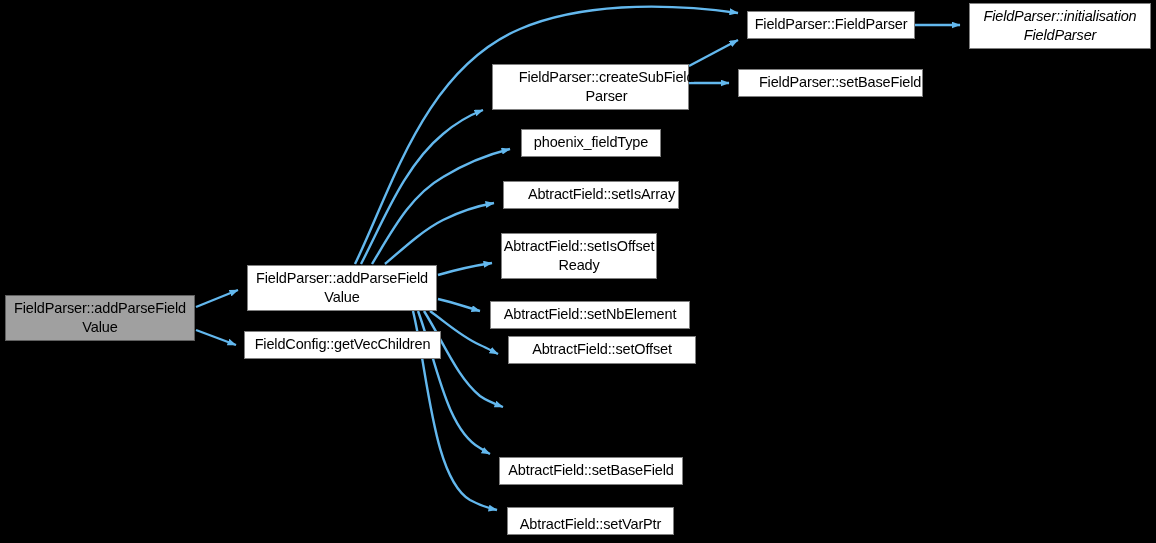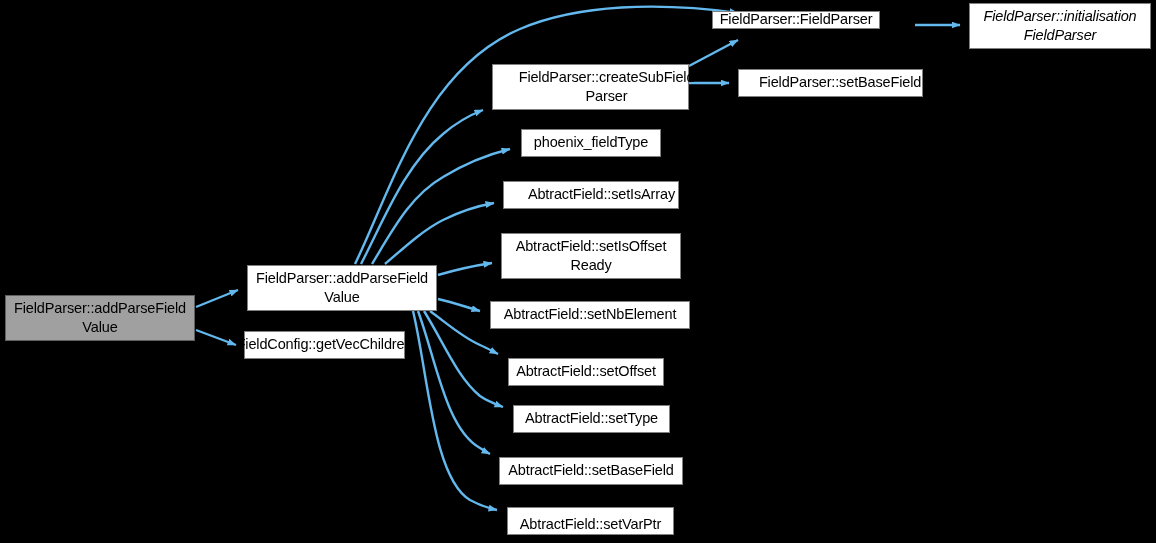--- a/index.html
+++ b/index.html
@@ -93,63 +93,60 @@
   <div class="node root" style="left:5px; top:295px; width:190px; height:46px;">
     <span>FieldParser::addParseField
 Value</span>
   </div>
 
   <div class="node" style="left:247px; top:265px; width:190px; height:46px;">
     <span>FieldParser::addParseField
 Value</span>
   </div>
 
-  <div class="node" style="left:244px; top:331px; width:161px; height:28px;">
+  <div class="node" style="left:244px; top:331px; width:197px; height:28px;">
     <span>FieldConfig::getVecChildren</span>
   </div>
 
   <div class="node" style="left:492px; top:64px; width:197px; height:46px;padding-left:35px;">
     <span>FieldParser::createSubField
 Parser</span>
   </div>
 
   <div class="node" style="left:521px; top:129px; width:140px; height:28px;">
     <span>phoenix_fieldType</span>
   </div>
 
   <div class="node" style="left:503px; top:181px; width:176px; height:28px;justify-content:flex-end;">
     <span>AbtractField::setIsArray</span>
   </div>
 
-  <div class="node" style="left:501px; top:233px; width:180px; height:46px;">
+  <div class="node" style="left:501px; top:233px; width:156px; height:46px;">
     <span>AbtractField::setIsOffset
 Ready</span>
   </div>
 
   <div class="node" style="left:490px; top:301px; width:200px; height:28px;text-align:right;">
     <span>AbtractField::setNbElement</span>
   </div>
 
-  <div class="node" style="left:508px; top:358px; width:156px; height:28px;">
+  <div class="node" style="left:508px; top:336px; width:188px; height:28px;">
     <span>AbtractField::setOffset</span>
   </div>
 
-  <div class="node" style="left:513px; top:405px; width:157px; height:28px;">
-    <span>AbtractField::setType</span>
-  </div>
 
   <div class="node" style="left:499px; top:457px; width:184px; height:28px;">
     <span>AbtractField::setBaseField</span>
   </div>
 
   <div class="node" style="left:507px; top:507px; width:167px; height:28px;align-items:flex-end;">
     <span>AbtractField::setVarPtr</span>
   </div>
 
-  <div class="node" style="left:712px; top:11px; width:168px; height:18px;">
+  <div class="node" style="left:747px; top:11px; width:168px; height:28px;">
     <span>FieldParser::FieldParser</span>
   </div>
 
   <div class="node" style="left:738px; top:69px; width:185px; height:28px;padding-left:22px;">
     <span>FieldParser::setBaseField</span>
   </div>
 
   <div class="node" style="left:969px; top:3px; width:182px; height:46px;font-style:italic;">
     <span>FieldParser::initialisation
 FieldParser</span>

